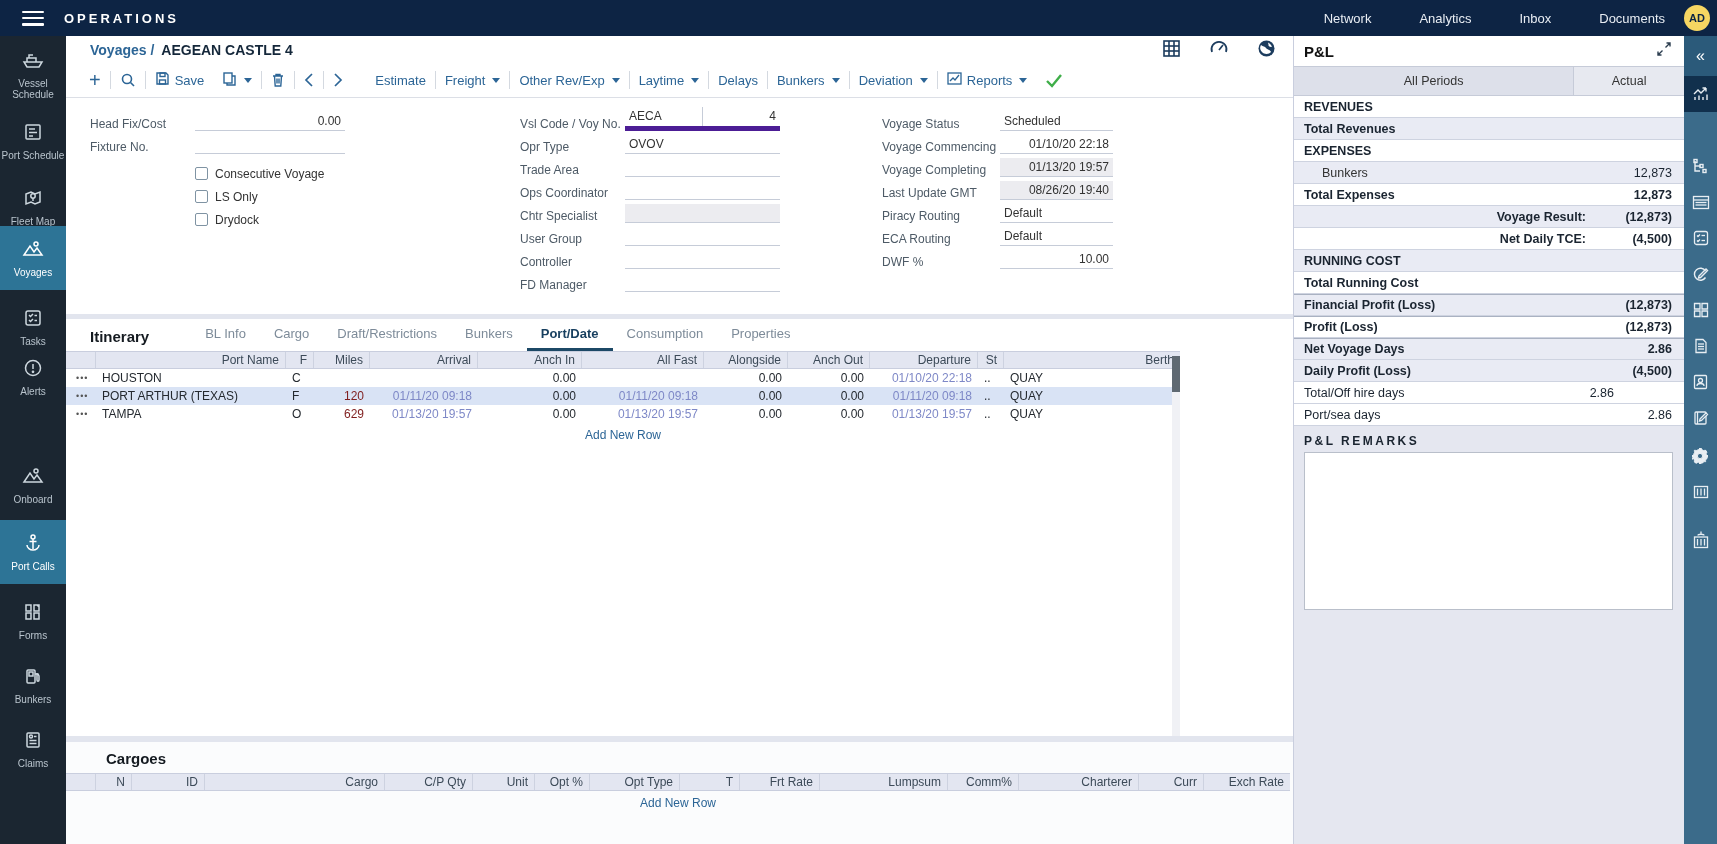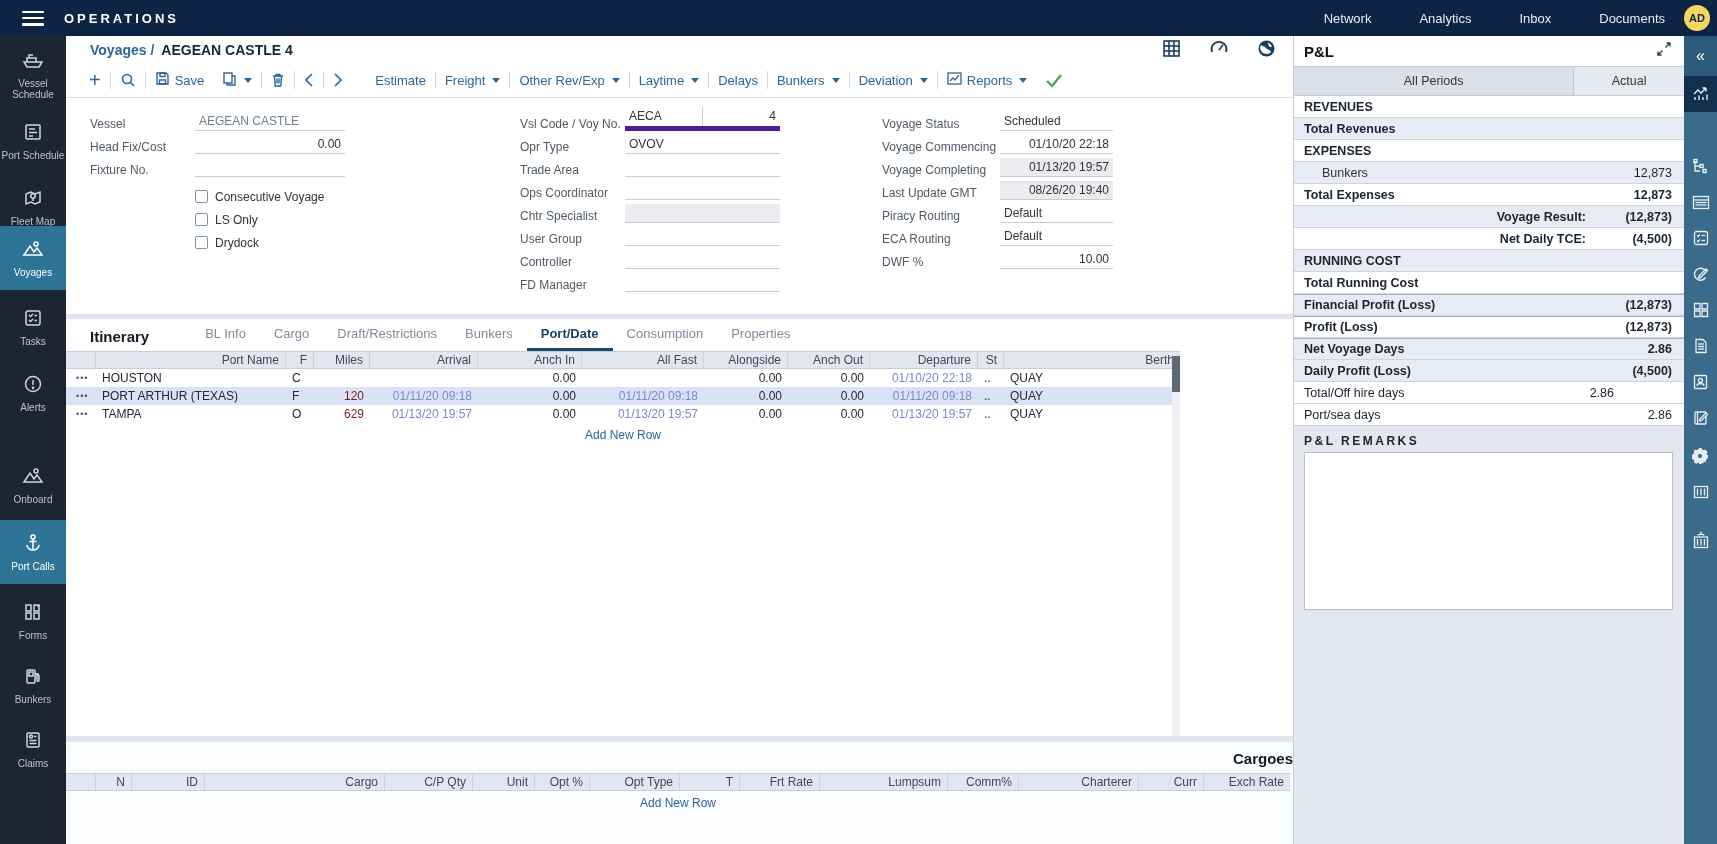--- a/index.html
+++ b/index.html
@@ -75,21 +75,21 @@
   .datec { color:#7e88c7; }
   .milec { color:#7f1d1d; }
   .c0{width:30px;} .c1{width:190px;} .c2{width:28px;} .c3{width:56px;} .c4{width:108px;} .c5{width:104px;}
   .c6{width:122px;} .c7{width:84px;} .c8{width:82px;} .c9{width:108px;} .c10{width:26px;} .c11{flex:1;}
   .addrow { width:1114px; text-align:center; color:#2c6596; font-size:12px; padding-top:5px; cursor:pointer; }
   .vscroll { position:absolute; right:113px; top:37px; width:8px; height:416px; background:#f0f1f5; }
   .vthumb { width:8px; height:36px; background:#5f6972; }
 
   
   .cargo { position:absolute; left:0; top:706px; width:1227px; background:#fbfcfd; height:102px; }
-  .cargo .sec-title { padding:8px 0 6px 8px;text-align:right; }
+  .cargo .sec-title { padding:8px 0 6px 40px; }
   .cargo .grid-head { width:1224px; }
   .cargo .addrow { width:1224px; }
   .g0{width:30px;} .g1{width:36px;} .g2{width:73px;} .g3{width:180px;} .g4{width:88px;} .g5{width:62px;}
   .g6{width:55px;} .g7{width:90px;} .g8{width:60px;} .g9{width:80px;} .g10{width:128px;} .g11{width:71px;}
   .g12{width:120px;} .g13{width:65px;} .g14{flex:1;}
 
   
   .pnl { position:absolute; right:33px; top:36px; width:391px; height:808px; background:#e5e7f0; border-left:1px solid #c9cede; z-index:10; }
   .pnl-head { height:30px; background:#fff; display:flex; align-items:center; justify-content:space-between; padding:0 12px 0 10px; }
   .pnl-title { font-size:15px; font-weight:bold; color:#111; }
@@ -173,21 +173,21 @@
     <div class="side-item" style="top:262px">
       <span><svg width="20" height="20" viewBox="0 0 20 20" fill="none" stroke-width="1.5">
             <rect x="3" y="3" width="14" height="14" rx="2"></rect>
             <path d="M6 7 L7.5 8.5 L10 6"></path>
             <line x1="11.5" y1="7.5" x2="14" y2="7.5"></line>
             <path d="M6 12 L7.5 13.5 L10 11"></path>
             <line x1="11.5" y1="12.5" x2="14" y2="12.5"></line>
           </svg></span>
       <span class="lbl">Tasks</span>
     </div>
-    <div class="side-item" style="top:328px">
+    <div class="side-item" style="top:312px">
       <span><svg width="20" height="20" viewBox="0 0 20 20" fill="none" stroke-width="1.5">
             <circle cx="10" cy="10" r="7.5"></circle>
             <line x1="10" y1="6" x2="10" y2="11"></line>
             <circle cx="10" cy="13.8" r="0.6"></circle>
           </svg></span>
       <span class="lbl">Alerts</span>
     </div>
     <div class="side-item" style="top:420px">
       <span><svg width="22" height="20" viewBox="0 0 22 20" fill="none" stroke-width="1.5">
             <path d="M2 16 L8 7 L12 13 L15 9 L20 16 Z"></path>
@@ -348,24 +348,20 @@
             <path d="M2 8 L7 13 L16 2"></path>
           </svg>
         </div>
     </div>
     <div class="tbline"></div>
 
     <div class="form-area">
 
       <div class="fcol" style="left:24px">
         <div class="frow">
-            <span class="flab" style="width:105px">Vessel</span>
-            <span class="fval" style="width:150px; color:#6e8096">AEGEAN CASTLE</span>
-          </div>
-        <div class="frow">
             <span class="flab" style="width:105px">Head Fix/Cost</span>
             <span class="fval right" style="width:150px">0.00</span>
           </div>
         <div class="frow">
             <span class="flab" style="width:105px">Fixture No.</span>
             <span class="fval" style="width:150px"></span>
           </div>
         <div style="height:8px"></div>
         <div class="chk-row" style="margin-left:105px">
             <span class="chkbox"></span>

